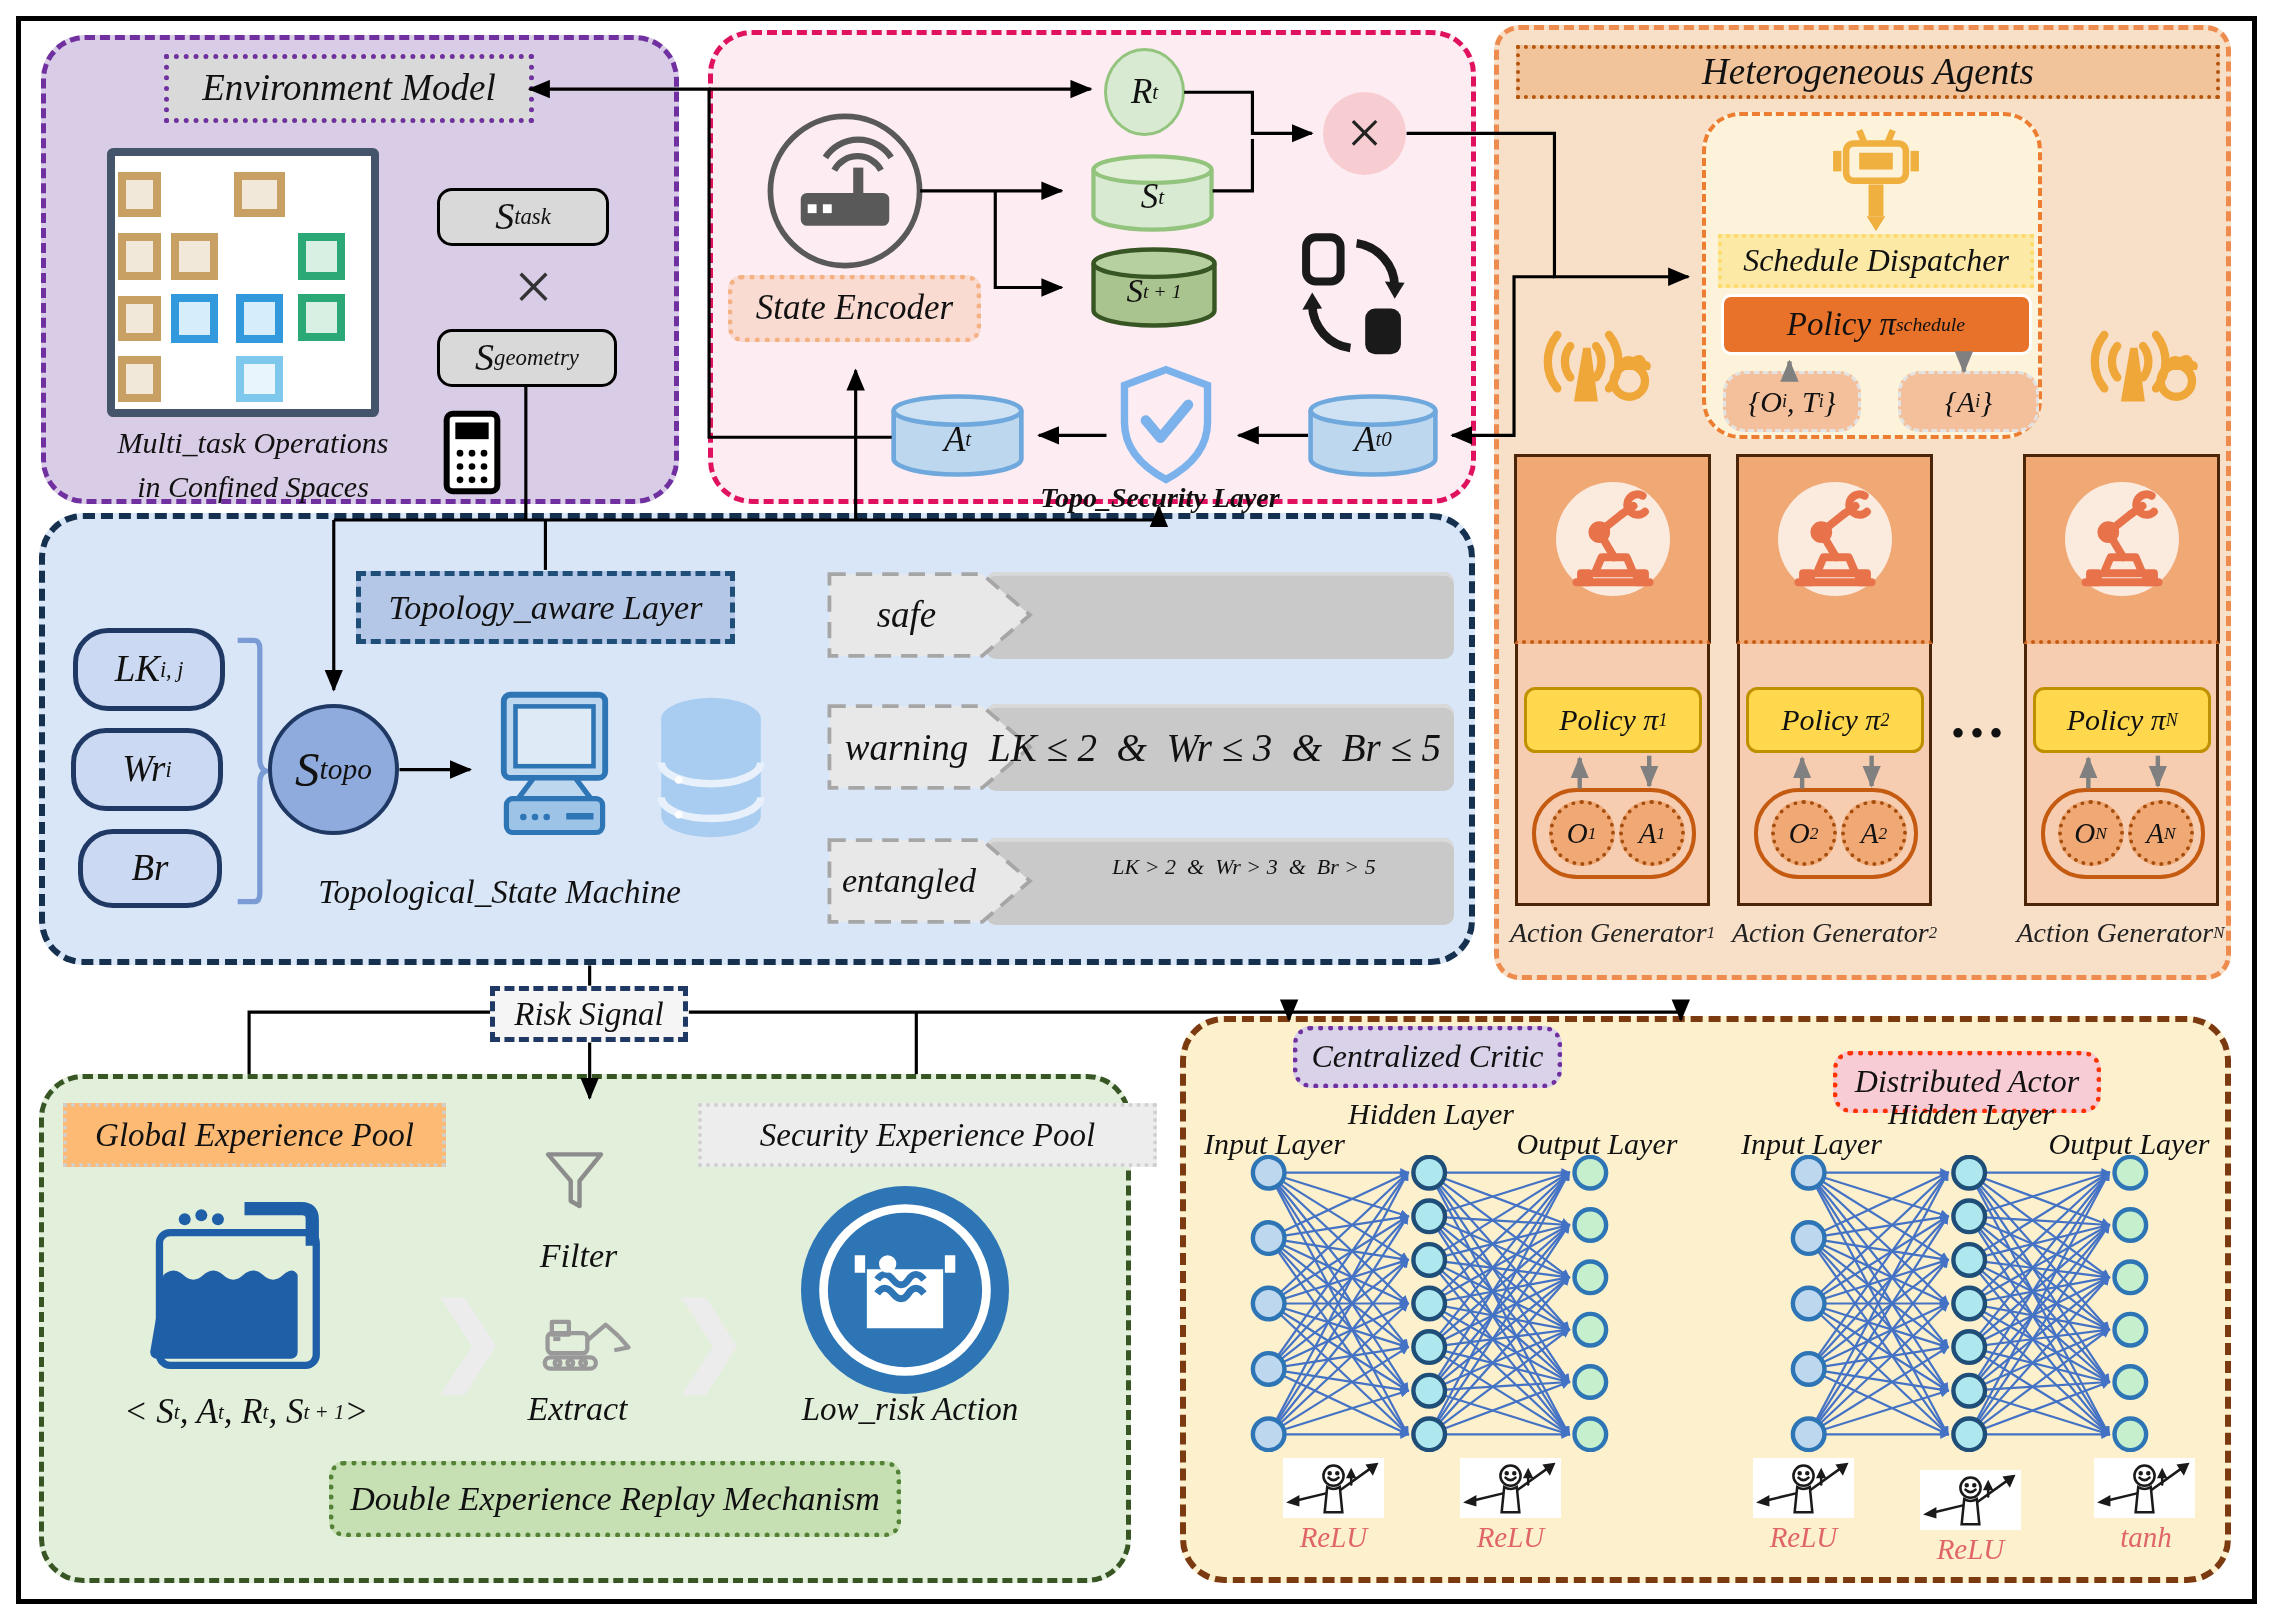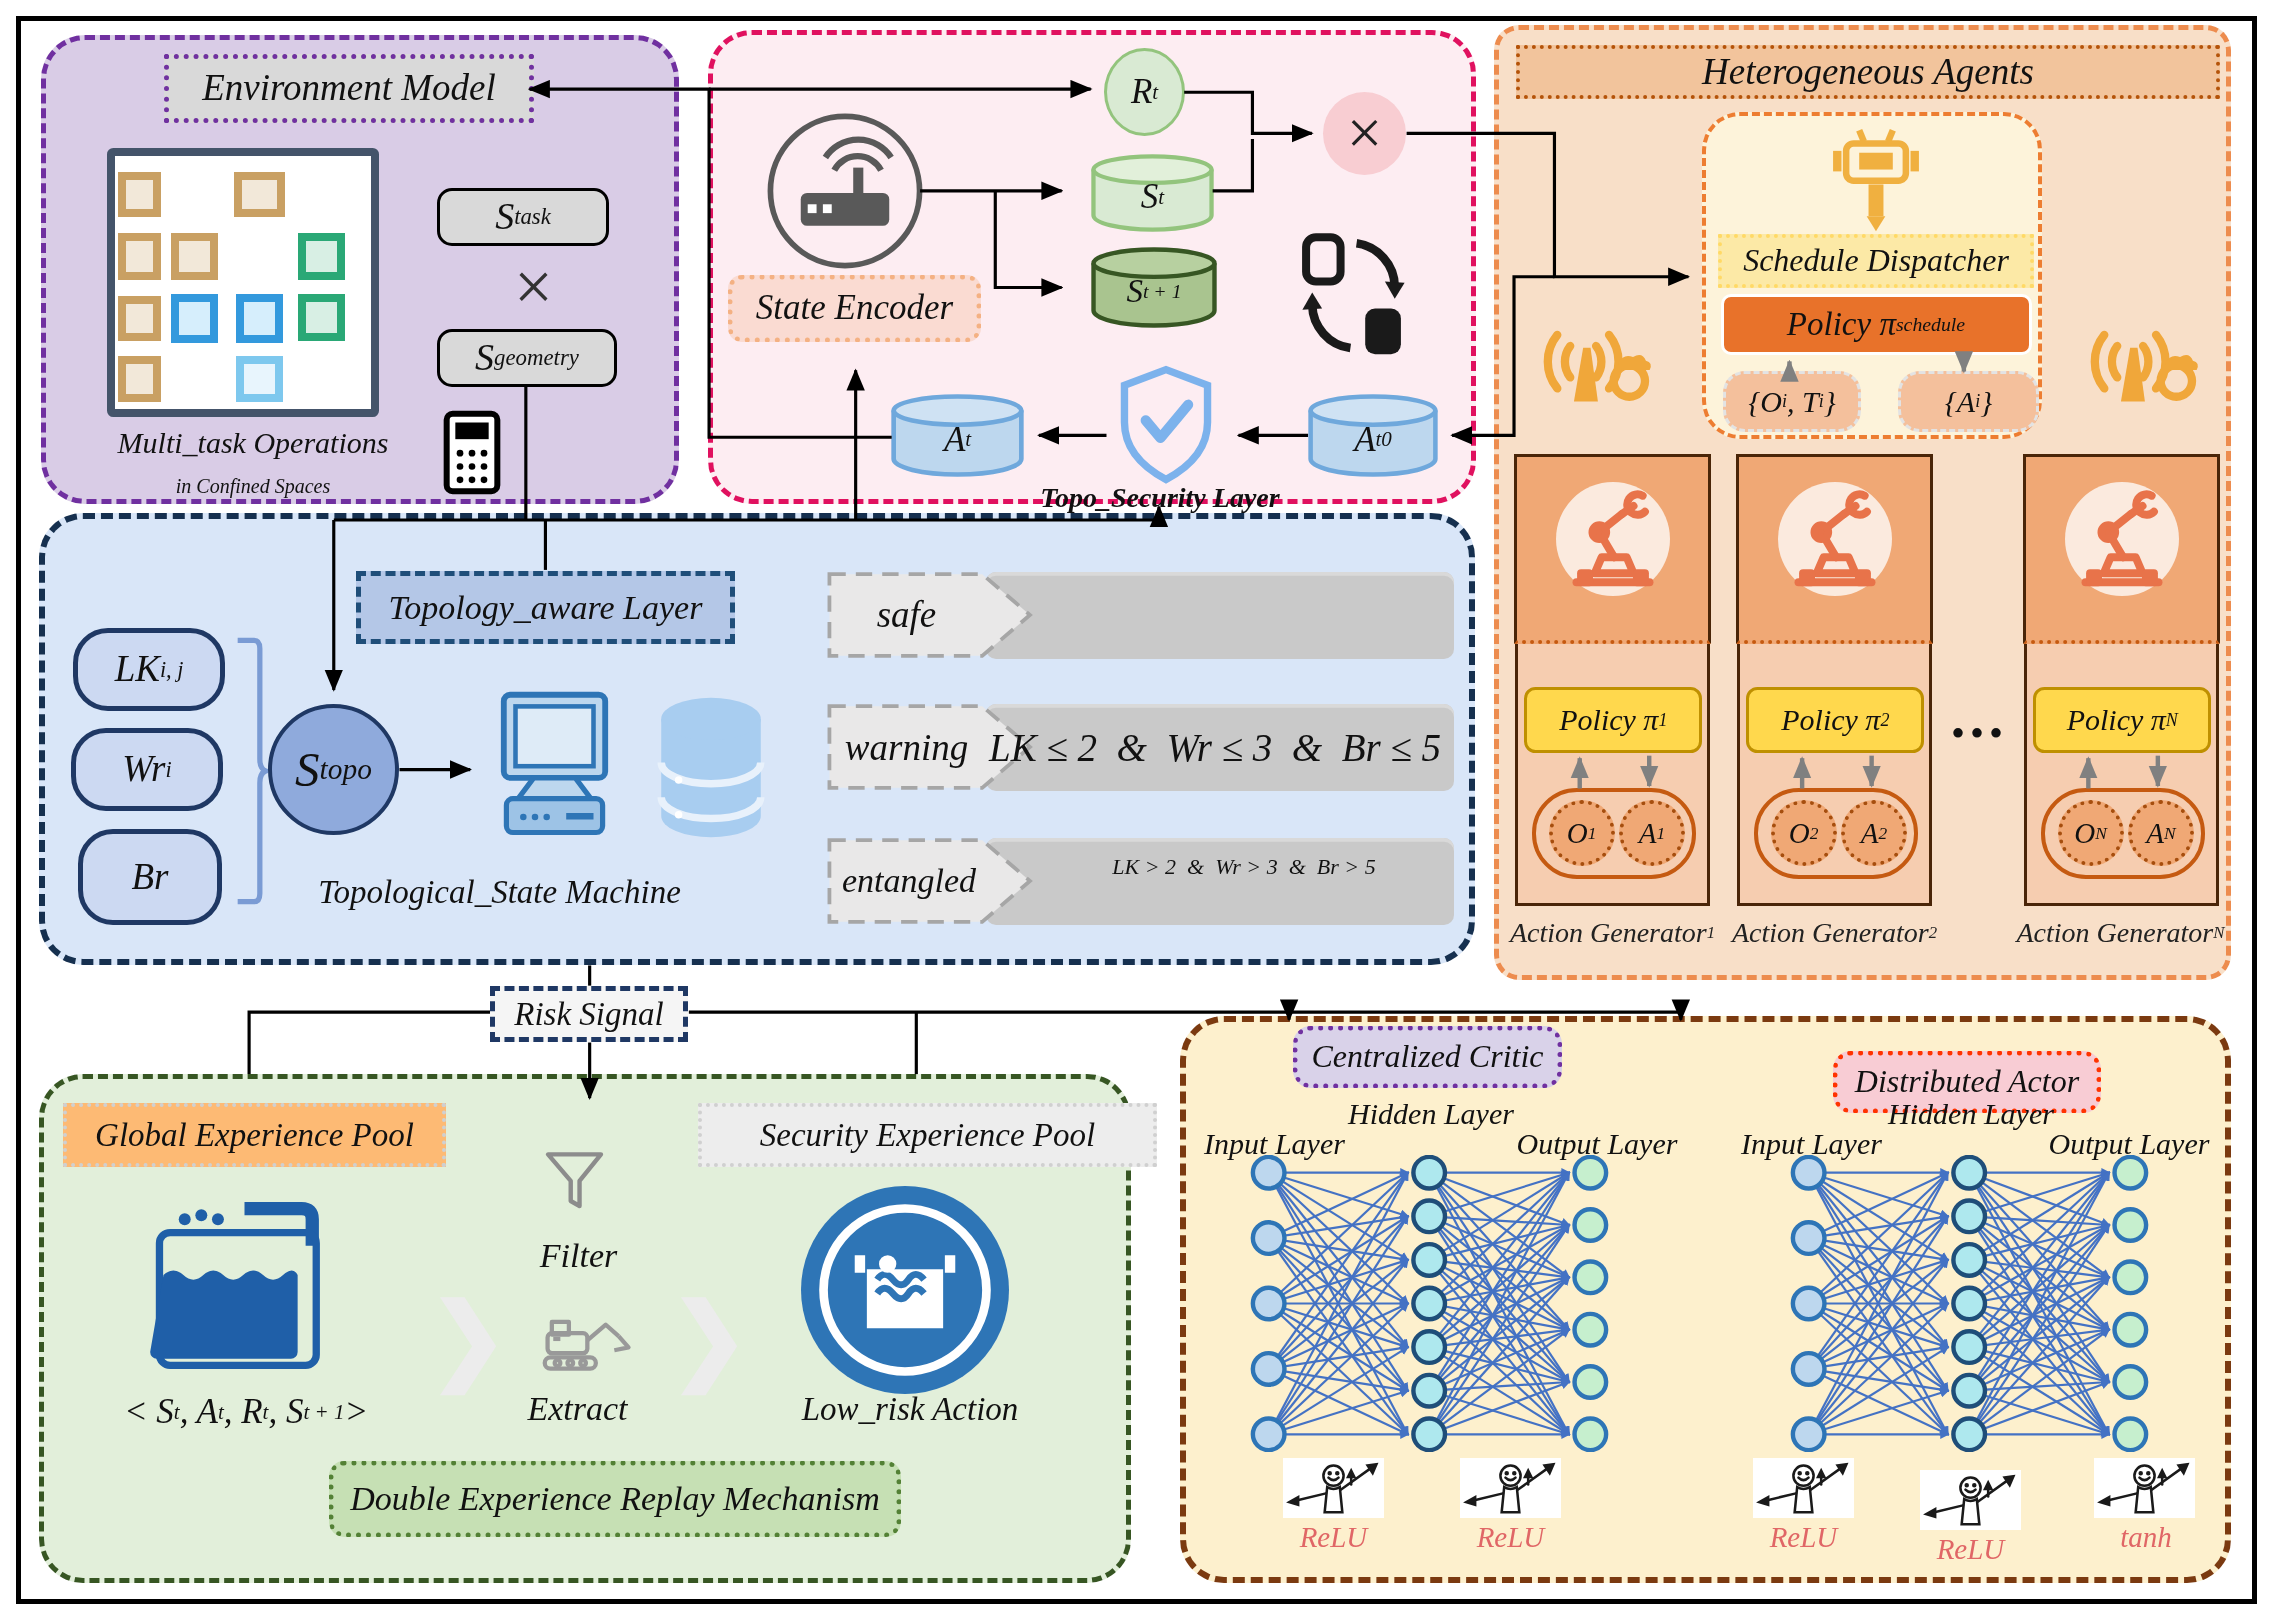--- a/index.html
+++ b/index.html
@@ -35,21 +35,21 @@
   <div class="abs" style="left:171px;top:233px;width:47px;height:47px;border:8.2px solid #c9a063;background:#f2e8d9;"></div>
   <div class="abs" style="left:298px;top:233px;width:47px;height:47px;border:8.2px solid #2aa876;background:#d8efe4;"></div>
   <div class="abs" style="left:118px;top:296px;width:43px;height:45px;border:8.2px solid #c9a063;background:#f2e8d9;"></div>
   <div class="abs" style="left:171px;top:294px;width:47px;height:49px;border:8.2px solid #3399dd;background:#d6eefc;"></div>
   <div class="abs" style="left:236px;top:294px;width:47px;height:49px;border:8.2px solid #3399dd;background:#d6eefc;"></div>
   <div class="abs" style="left:298px;top:294px;width:47px;height:47px;border:8.2px solid #2aa876;background:#d8efe4;"></div>
   <div class="abs" style="left:118px;top:356px;width:43px;height:46px;border:8.2px solid #c9a063;background:#f2e8d9;"></div>
   <div class="abs" style="left:236px;top:356px;width:47px;height:46px;border:8.2px solid #7ec8ee;background:#e8f5fd;"></div>
 
   <div class="lbl" style="left:76px;top:425px;width:354px;height:35px;font-size:30px;">Multi_task Operations</div>
-  <div class="lbl" style="left:76px;top:469px;width:354px;height:35px;font-size:20px;">in Confined Spaces</div>
+  <div class="lbl" style="left:76px;top:469px;width:354px;height:35px;font-size:30px;">in Confined Spaces</div>
 
   <div class="lbl" style="left:437px;top:188px;width:172px;height:58px;background:#d9d9d9;border:3.8px solid #000;border-radius:15px;font-size:38px;">
       <span>S</span>
       <span class="rich-s">task</span>
     </div>
   <div class="lbl" style="left:499px;top:253px;width:69px;height:69px;font-size:69px;font-style:normal;color:#333;">×</div>
   <div class="lbl" style="left:437px;top:329px;width:180px;height:58px;background:#d9d9d9;border:3.8px solid #000;border-radius:15px;font-size:38px;">
       <span>S</span>
       <span class="rich-s">geometry</span>
     </div>
@@ -326,21 +326,21 @@
   <div class="lbl" style="left:356px;top:571px;width:379px;height:73px;background:#b4c7e7;border:5px dashed #1f4e79;font-size:34px;">Topology_aware Layer</div>
 
   <div class="lbl" style="left:73px;top:628px;width:152px;height:83px;background:#ccd9f2;border:5px solid #1f3864;border-radius:35px;font-size:37px;">
       <span>LK</span>
       <span class="rich-s">i, j</span>
     </div>
   <div class="lbl" style="left:71px;top:728px;width:152px;height:83px;background:#ccd9f2;border:5px solid #1f3864;border-radius:35px;font-size:37px;">
       <span>Wr</span>
       <span class="rich-s">i</span>
     </div>
-  <div class="lbl" style="left:78px;top:829px;width:144px;height:96px;background:#ccd9f2;border:5px solid #1f3864;border-radius:35px;font-size:37px;">
+  <div class="lbl" style="left:78px;top:829px;width:144px;height:79px;background:#ccd9f2;border:5px solid #1f3864;border-radius:35px;font-size:37px;">
       <span>Br</span>
     </div>
 
   <svg class="abs" viewBox="0 0 60 460" style="left:233px;top:629px;width:35px;height:284px;">
     <path d="M8,6 H36 Q46,6 46,20 V210 Q46,226 56,230 Q46,234 46,250 V440 Q46,454 36,454 H8" fill="none" stroke="#7a9bd4" stroke-width="9"></path>
   </svg>
 
   <div class="lbl" style="left:268px;top:704px;width:131px;height:131px;background:#8faadc;border:4.4px solid #1f3864;border-radius:50%;font-size:49px;">
       <span>S</span>
       <span class="rich-s">topo</span>

